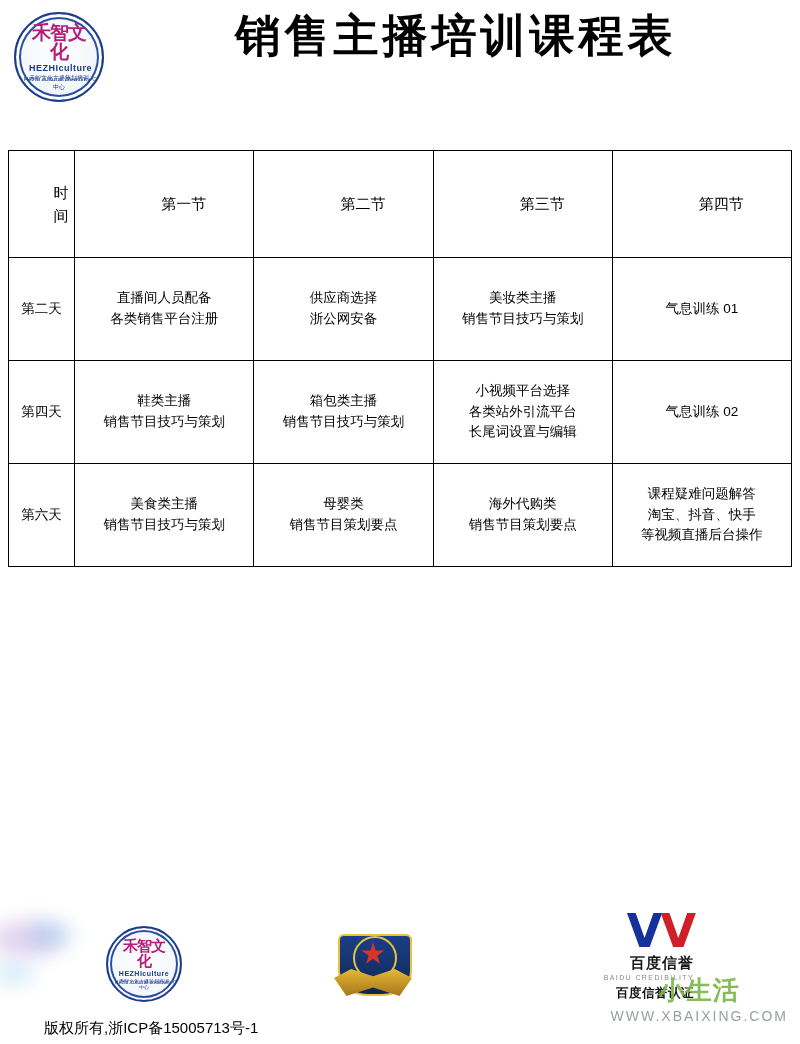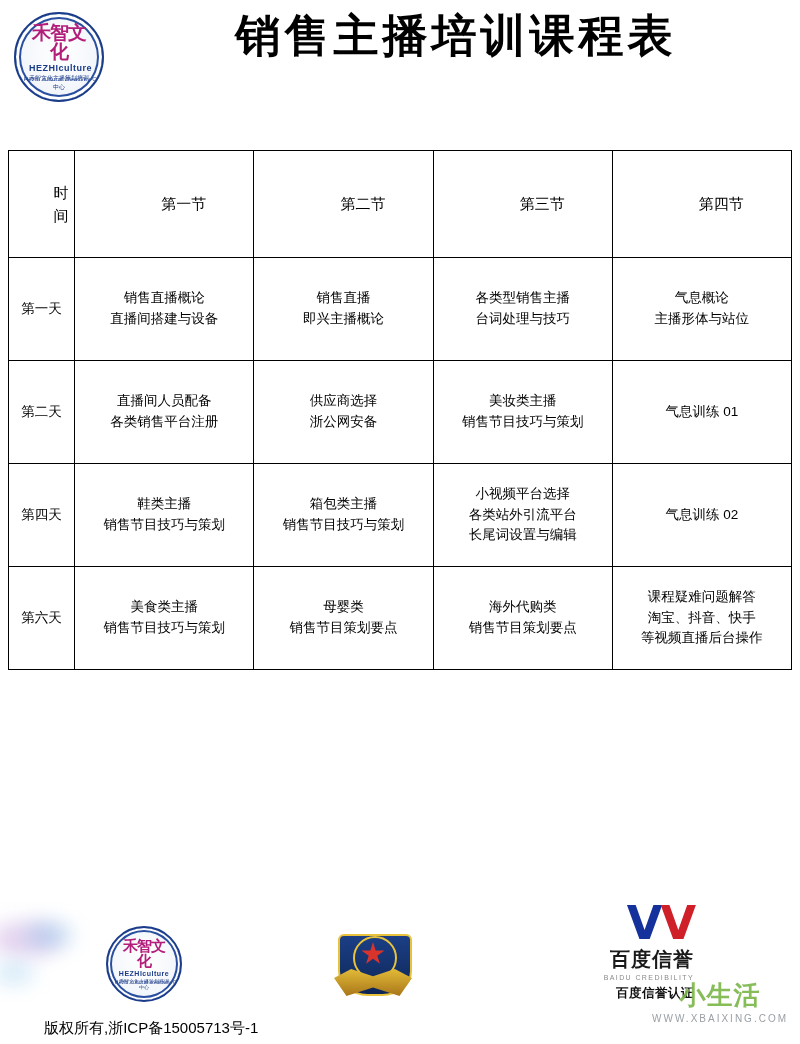--- a/index.html
+++ b/index.html
@@ -227,21 +227,21 @@
   .baidu .v-mark {
     font-family: "DejaVu Sans", sans-serif;
     font-size: 46px;
     font-weight: bold;
     color: #15319b;
     line-height: 0.9;
     letter-spacing: -2px;
   }
   .baidu .v-mark .red { color: #cf1f28; }
   .baidu .b-cn {
-    font-size: 20px;
+    font-size: 15px;
     font-weight: bold;
     color: #1a1a1a;
     margin-top: 2px;
     letter-spacing: 1px;
   }
   .baidu .b-en {
     font-size: 7px;
     color: #8a8a8a;
     letter-spacing: 1.4px;
     margin-top: 1px;
@@ -288,21 +288,21 @@
   }
   .watermark .wm-main {
     font-size: 26px;
     font-weight: bold;
     color: #7ab648;
     opacity: 0.9;
     letter-spacing: 1px;
     text-shadow: 0 0 1px rgba(255,255,255,0.7);
   }
   .watermark .wm-sub {
-    font-size: 10px;
+    font-size: 14px;
     color: #9aa0a6;
     letter-spacing: 2px;
   }
 
   
   .blob {
     position: absolute;
     border-radius: 50%;
     filter: blur(10px);
     opacity: 0.5;
@@ -345,39 +345,20 @@
         <tr>
           <th>时间</th>
           <th>第一节</th>
           <th>第二节</th>
           <th>第三节</th>
           <th>第四节</th>
         </tr>
       </thead>
       <tbody>
           <tr>
-            <td>第一天</td>
-            <td>
-              <span class="cell-line">销售直播概论</span>
-              <span class="cell-line">直播间搭建与设备</span>
-            </td>
-            <td>
-              <span class="cell-line">销售直播</span>
-              <span class="cell-line">即兴主播概论</span>
-            </td>
-            <td>
-              <span class="cell-line">各类型销售主播</span>
-              <span class="cell-line">台词处理与技巧</span>
-            </td>
-            <td>
-              <span class="cell-line">气息概论</span>
-              <span class="cell-line">主播形体与站位</span>
-            </td>
-          </tr>
-          <tr>
             <td>第二天</td>
             <td>
               <span class="cell-line">直播间人员配备</span>
               <span class="cell-line">各类销售平台注册</span>
             </td>
             <td>
               <span class="cell-line">供应商选择</span>
               <span class="cell-line">浙公网安备</span>
             </td>
             <td>

